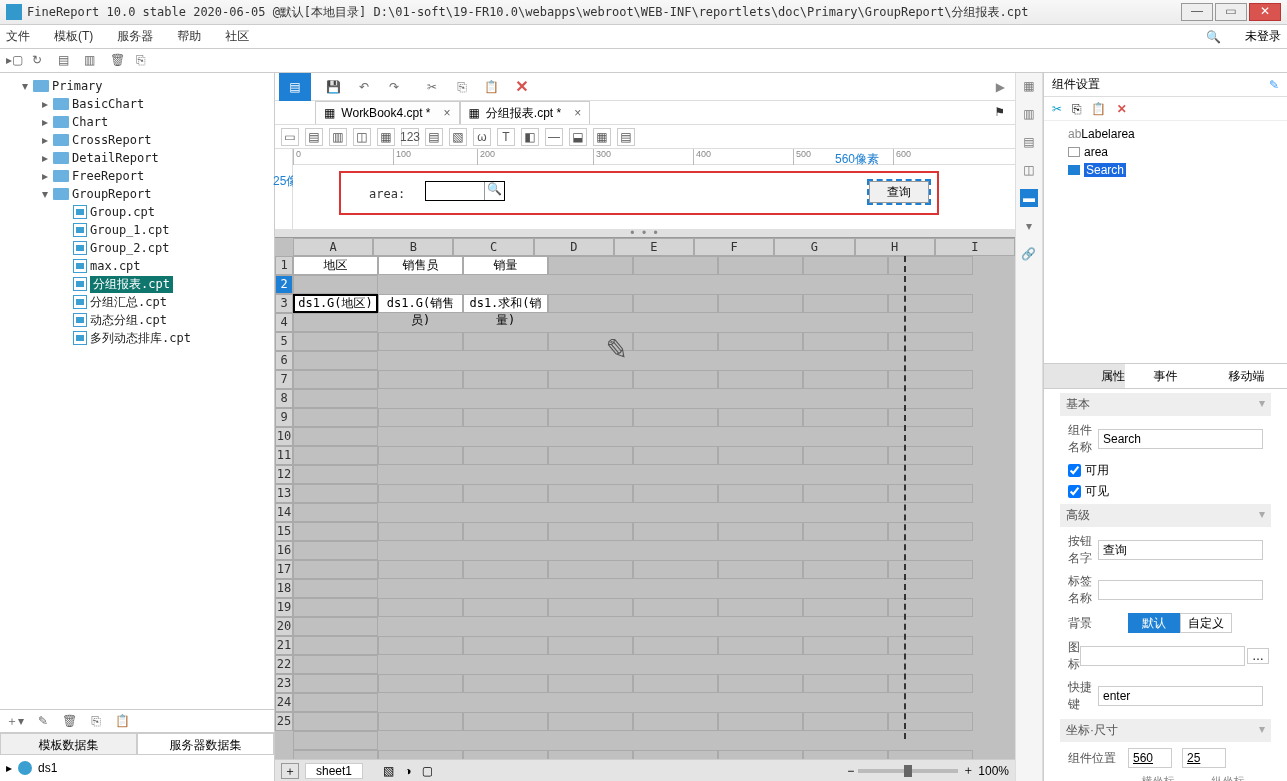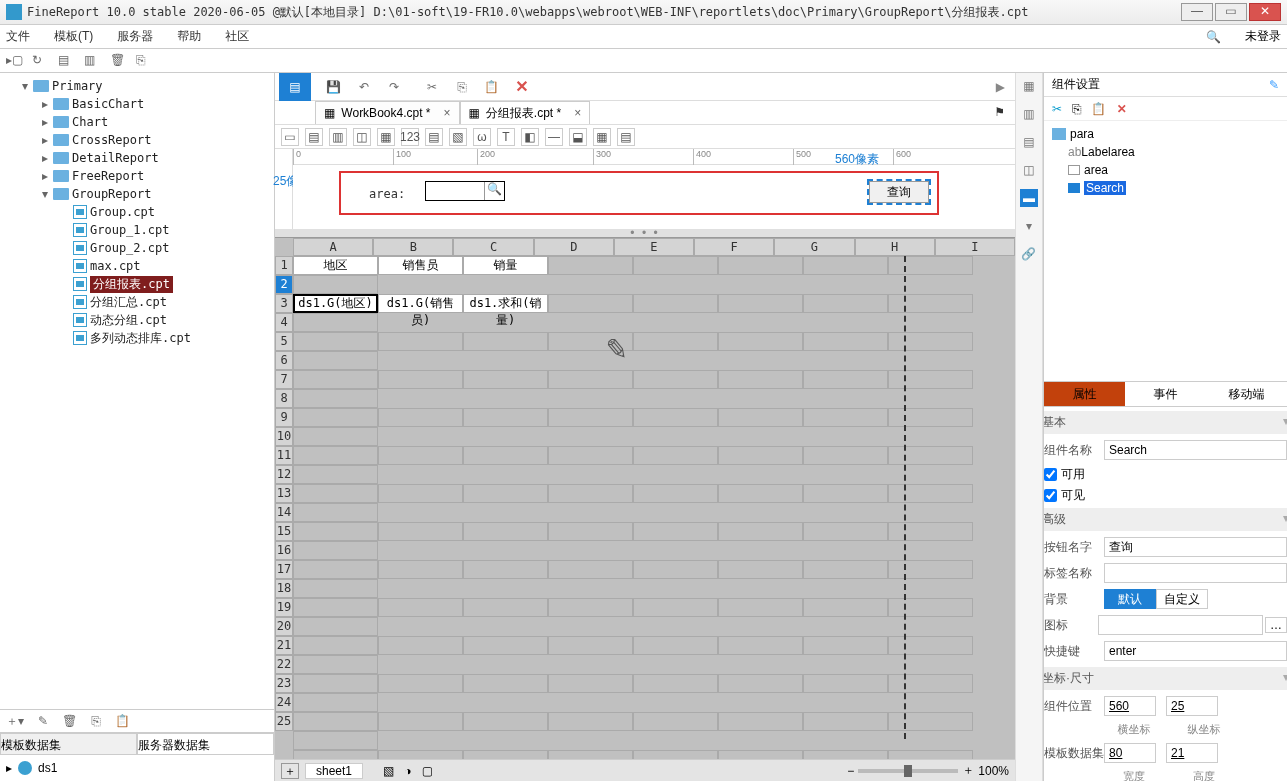--- a/index.html
+++ b/index.html
@@ -16,25 +16,25 @@
 .toolbar-std { height:24px; display:flex; align-items:center; padding:0 6px; gap:10px; border-bottom:1px solid #ccc; }
 .toolbar-std .ico { width:16px; height:16px; display:inline-block; color:#666; }
 .container { display:flex; height: calc(781px - 25px - 24px - 24px); }
 .left-pane { width:275px; display:flex; flex-direction:column; border-right:1px solid #ccc; }
 .tree-area { flex:1; overflow:auto; padding:4px 0; }
 .tree-row { display:flex; align-items:center; height:18px; padding-left:6px; }
 .tree-row .exp { width:10px; text-align:center; color:#666; }
 .tree-row .folder { width:16px; height:12px; background:#6bb1e0; border-radius:1px; margin:0 3px; }
 .tree-row .file { width:14px; height:14px; background:#fff; border:1px solid #3ba0d1; margin:0 3px; position:relative; }
 .tree-row .file::after{content:"";position:absolute;top:3px;left:2px;width:8px;height:6px;background:#3ba0d1;}
-.tree-row.selected .lbl { background:#7f1d1d; color:#fff; padding:0 3px;}
+.tree-row.selected .lbl { background:#0f766e; color:#fff; padding:0 3px;}
 .tree-row .lbl { color:#222; font-family: monospace; }
 .ds-toolbar { height:24px; border-top:1px solid #ccc; border-bottom:1px solid #ccc; display:flex; align-items:center; padding:0 6px; gap:14px; color:#666;}
 .ds-tabs { height:22px; display:flex; }
-.ds-tabs div { flex:1; text-align:left; line-height:22px; border:1px solid #ccc; background:#fff; cursor:pointer;}
+.ds-tabs div { flex:1; text-align:center; line-height:22px; border:1px solid #ccc; background:#fff; cursor:pointer;}
 .ds-tabs .active { background:#f0f0f0;}
 .ds-list { flex:0 0 auto; padding:6px; }
 .ds-list .ds-row { display:flex; align-items:center; gap:6px; }
 .ds-list .ds-ico { width:14px; height:14px; border-radius:50%; background:#3ba0d1;}
 .center-pane { flex:1; display:flex; }
 .center-main { flex:1; display:flex; flex-direction:column; position:relative; }
 .design-topbar { height:28px; background:#fff; display:flex; align-items:center; padding-left:4px; border-bottom:1px solid #ddd;}
 .mode-btn { width:32px; height:28px; background:#1e80d4; color:#fff; display:flex;align-items:center;justify-content:center;}
 .design-topbar .tico { width:18px; height:18px; margin:0 6px; color:#6b6b6b; display:flex;align-items:center;justify-content:center;}
 .design-topbar .save{color:#1e80d4;}
@@ -83,33 +83,33 @@
 .right-vtoolbar .v-ico.act{background:#1e80d4;color:#fff;}
 .right-pane { width:244px; border-left:1px solid #ccc; display:flex; flex-direction:column;}
 .rp-header { height:24px; display:flex;align-items:center;padding:0 8px;border-bottom:1px solid #ddd;}
 .rp-header .arrow{margin-left:auto;color:#39f;}
 .rp-toolbar { height:24px; display:flex;align-items:center;padding:0 8px;gap:10px;border-bottom:1px solid #eee;}
 .rp-tree { padding:4px 8px; font-family:monospace;}
 .rp-tree .trrow{display:flex;align-items:center;height:18px;}
 .rp-tree .trsel{background:#1a69e0;color:#fff;padding:0 2px;}
 .rp-tabs { display:flex; border-top:1px solid #ccc; border-bottom:1px solid #ccc; margin-top:180px;}
 .rp-tabs div{flex:1;text-align:center;line-height:24px;cursor:pointer;}
-.rp-tabs .act{background:#c2410c;}
-.rp-body { flex:1; overflow:auto; padding:0 0;}
+.rp-tabs .act{background:#e5e5e5;text-align:right;}
+.rp-body { flex:1; overflow:auto; padding:0 24px;}
 .grp-hdr { background:#eee; padding:3px 6px; margin:4px -8px; display:flex; color:#555;}
 .grp-hdr .ar{margin-left:auto;color:#aaa;}
 .field-row{display:flex;align-items:center;margin:6px 0;}
 .field-row .flabel{width:60px;color:#555;}
 .field-row input[type=text]{flex:1;border:1px solid #ccc;height:20px;padding:0 4px;}
 .chk{display:flex;align-items:center;gap:4px;margin:4px 0;}
 .bg-btns{display:flex;gap:0;}
 .bg-btns div{width:52px;height:20px;text-align:center;line-height:18px;border:1px solid #ccc;}
 .bg-btns .act{background:#1e80d4;color:#fff;border-color:#1e80d4;}
 .coord{display:flex;gap:10px;}
-.coord input{width:52px;border:1px solid #ccc;height:20px;padding:0 4px;text-decoration:underline;}
+.coord input{width:44px;border:1px solid #ccc;height:20px;padding:0 4px;text-decoration:underline;}
 .coord-lbl{display:flex;gap:10px;}
 .coord-lbl div{width:60px;text-align:center;color:#888;font-size:11px;}
 </style>
 </head>
 <body>
 
 <div class="titlebar">
   <span class="app-icon"></span>
   <span class="title-text">FineReport 10.0 stable 2020-06-05 @默认[本地目录]    D:\01-soft\19-FR10.0\webapps\webroot\WEB-INF\reportlets\doc\Primary\GroupReport\分组报表.cpt</span>
   <div class="win-buttons">
@@ -548,24 +548,20 @@
         <span>组件设置</span>
         <span class="arrow">✎</span>
       </div>
     <div class="rp-toolbar">
       <span style="color:#09c">✂</span>
       <span>⎘</span>
       <span style="color:#e6a817">📋</span>
       <span style="color:#d9534f;font-weight:bold">✕</span>
     </div>
     <div class="rp-tree">
-      <div class="trrow">
-          <span style="width:14px;height:12px;background:#6bb1e0;margin-right:4px"></span>
-          <span>para</span>
-        </div>
       <div class="trrow" style="padding-left:16px">
           <span style="color:#888;margin-right:0">ab</span>
           <span>Labelarea</span>
         </div>
       <div class="trrow" style="padding-left:16px">
           <span style="width:12px;height:10px;border:1px solid #999;margin-right:4px"></span>
           <span>area</span>
         </div>
       <div class="trrow" style="padding-left:16px">
           <span style="width:12px;height:10px;background:#1e80d4;margin-right:4px"></span>

